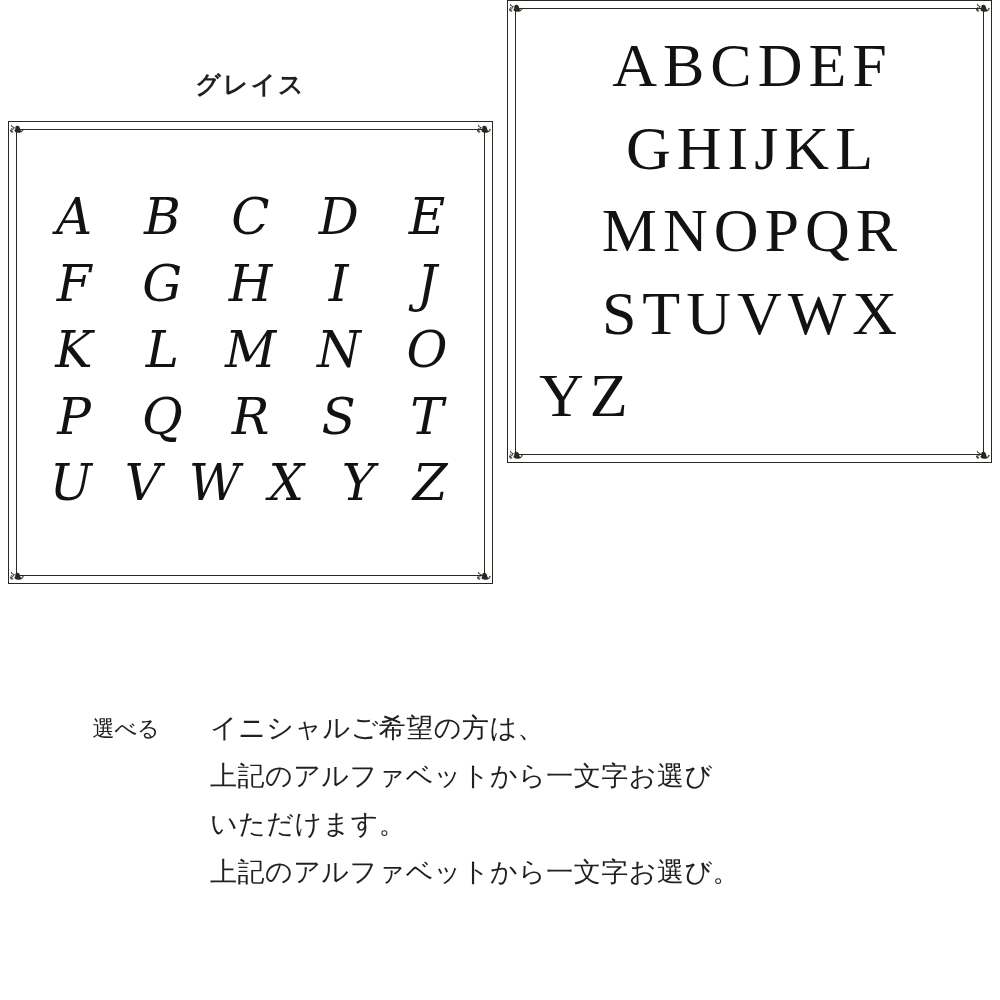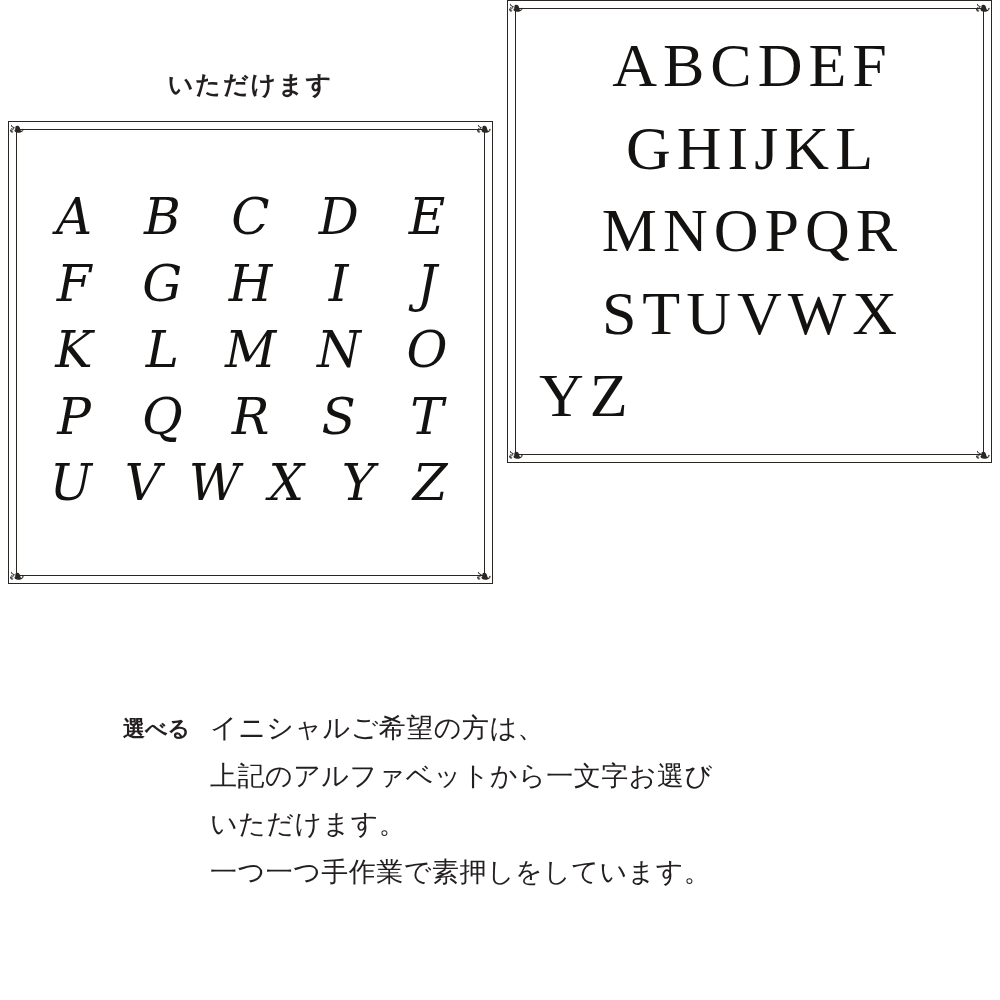--- a/index.html
+++ b/index.html
@@ -127,25 +127,25 @@
     top: 690px;
     width: 1000px;
     display: flex;
     align-items: flex-start;
   }
   .bottom-label {
     width: 190px;
     padding-left: 62px;
     box-sizing: border-box;
     font-size: 22px;
-    font-weight: bold;
+    font-weight: normal;
     line-height: 1.55;
     color: #231f20;
     font-family: "DejaVu Sans", sans-serif;
-    text-align: right;
+    text-align: center;
     padding-top: 22px;
   }
   .bottom-label div { white-space: nowrap; }
   .bottom-label .l2 { padding-left: 6px; }
   .bottom-text {
     font-size: 27px;
     line-height: 1.78;
     color: #231f20;
     font-family: "DejaVu Sans", sans-serif;
     padding-top: 14px;
@@ -155,21 +155,21 @@
   .bottom-text p { margin: 0; }
 </style>
 </head>
 <body>
 
 <div class="page">
 
   <div class="panels">
 
     <div class="panel">
-      <div class="panel-title">いただけます</div>
+      <div class="panel-title">グレイス</div>
       <div class="frame-outer style-elegant">
         <div class="frame-inner"></div>
         <span class="corner tl">❧</span>
         <span class="corner tr">❧</span>
         <span class="corner bl">❧</span>
         <span class="corner br">❧</span>
 
         <div class="alpha-area">
           <div class="alpha-row">
             <span class="glyph">A</span>
@@ -263,17 +263,17 @@
   </div>
 
   <div class="bottom">
     <div class="bottom-label">
       <div class="l1">選べる</div>
     </div>
     <div class="bottom-text">
       <p>イニシャルご希望の方は、</p>
       <p>上記のアルファベットから一文字お選び</p>
       <p>いただけます。</p>
-      <p>一つ一つ手作業で素押しをしています。</p>
+      <p>上記のアルファベットから一文字お選び。</p>
     </div>
   </div>
 
 </div>
 
 </body></html>

